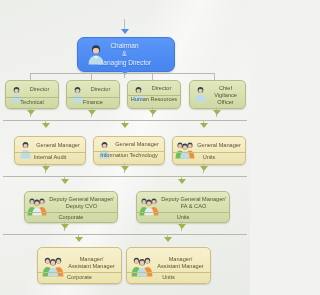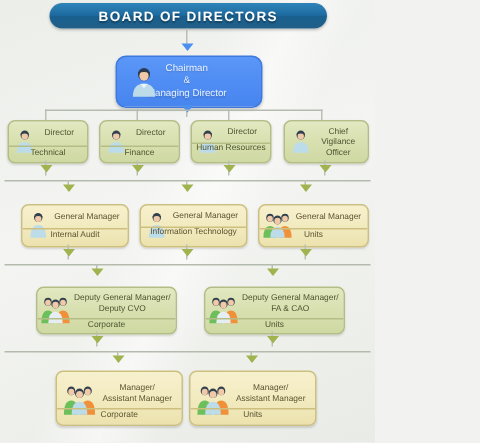--- a/index.html
+++ b/index.html
@@ -106,21 +106,20 @@
   .ic{position:absolute;}
 </style>
 </head>
 <body>
 
 <div id="chart">
 
   <div class="watermark wm1"></div>
   <div class="watermark wm2"></div>
 
-  <div class="board">BOARD OF DIRECTORS</div>
 
   <div class="vline" style="left:124px;top:19px;height:12px;"></div>
   <div class="arrow blue" style="left:121px;top:29px;"></div>
 
   <div class="chairman">
     <span class="ic" style="left:8px;top:6px;">
       <svg width="20" height="21" viewBox="0 0 20 21">
         <ellipse cx="10" cy="5.5" rx="4" ry="4.2" fill="#2d3b4e"></ellipse>
         <ellipse cx="10" cy="6.6" rx="3.1" ry="3.2" fill="#f0c9a8"></ellipse>
         <path d="M6 4.4 Q10 1 14 4.4 L14 5 Q10 3.1 6 5 Z" fill="#2d3b4e"></path>

